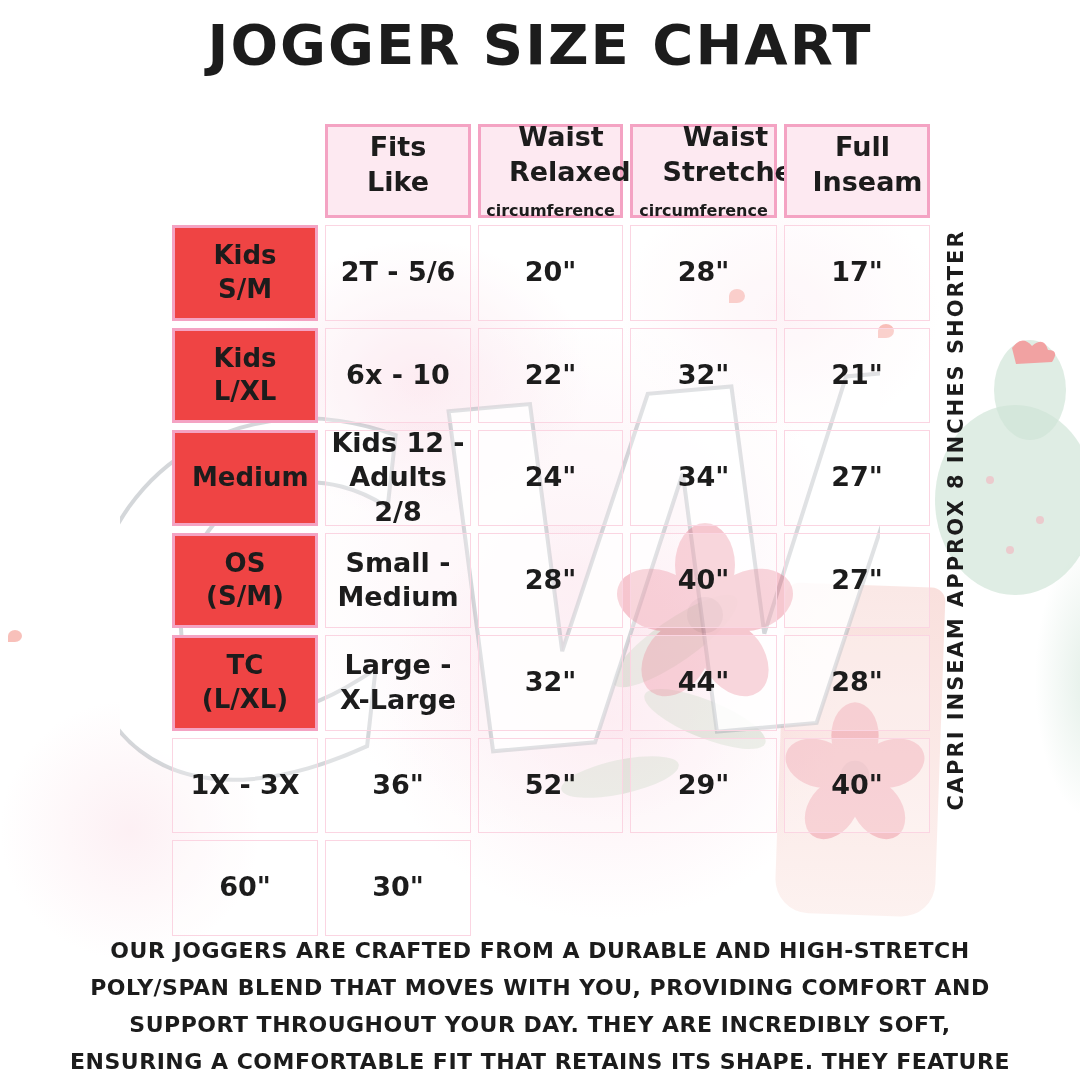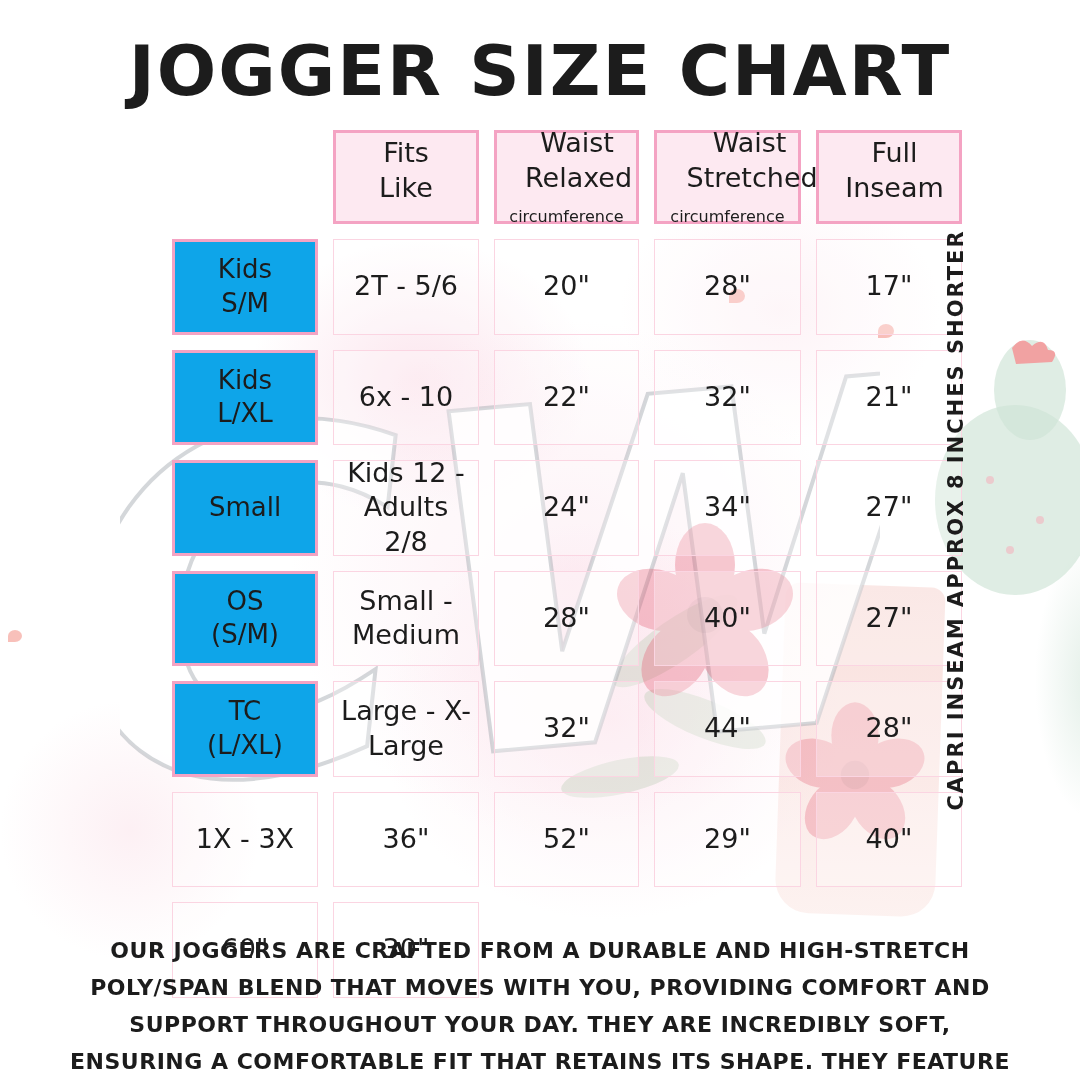--- a/index.html
+++ b/index.html
@@ -34,33 +34,33 @@
   .dot-1 { left:729px; top:289px; width:16px; height:14px; }
   .dot-2 { left:878px; top:324px; width:16px; height:14px; }
   .dot-3 { left:8px; top:630px; width:14px; height:12px; }
   .wm-cw { position:absolute; left:120px; top:230px; }
   .flower-svg { position:absolute; }
   .fl-1 { left:610px; top:520px; }
   .fl-2 { left:780px; top:700px; }
   .cactus-svg { position:absolute; left:930px; top:320px; }
 
   
-  .title { position:absolute; top:30px; left:0; width:1080px; text-align:center;
-    font-size:70px; font-weight:bold; letter-spacing:2px; z-index:4; }
-
-  
-  .size-table { position:absolute; left:172px; top:130px; z-index:3;
-    display:grid; gap:15px;
+  .title { position:absolute; top:12px; left:0; width:1080px; text-align:center;
+    font-size:56px; font-weight:bold; letter-spacing:2px; z-index:4; }
+
+  
+  .size-table { position:absolute; left:172px; top:124px; z-index:3;
+    display:grid; gap:7px;
     grid-template-columns:146px 146px 145px 147px 146px;
-    grid-template-rows:94px repeat(7, 95.5px); }
+    grid-template-rows:94px repeat(7, 95.5px);font-weight:bold; }
   .cell { display:flex; flex-direction:column; align-items:center; justify-content:center;
     text-align:center; font-size:27px; line-height:1.28; }
   .corner { border:none; background:transparent; }
   .hcell { background:#fde9f1; border:3px solid #f4a3c3; }
-  .rcell { background:#0ea5e9; border:3px solid #f4a3c3; font-size:26px; }
+  .rcell { background:#ef4444; border:3px solid #f4a3c3; font-size:26px; }
   .dcell { background:rgba(255,255,255,0.28); border:1.5px solid #fbd5e2; }
   .hlabel { display:inline-block; }
   .size-table > .cell:nth-child(2) .hlabel { width:96px; }
   .size-table > .cell:nth-child(3) .hlabel { width:104px;margin-left:21px; }
   .size-table > .cell:nth-child(4) .hlabel { width:126px;margin-left:44px; }
   .size-table > .cell:nth-child(5) .hlabel { width:100px;margin-left:11px; }
   .hsub { font-size:16px; margin-top:12px; }
   .rcell span { display:inline-block; max-width:106px; }
   .dcell span { display:inline-block; max-width:136px; }
 
@@ -177,21 +177,21 @@
         <span>22"</span>
       </div>
     <div class="cell dcell">
         <span>32"</span>
       </div>
     <div class="cell dcell">
         <span>21"</span>
       </div>
 
     <div class="cell rcell">
-        <span>Small</span>
+        <span>Medium</span>
       </div>
     <div class="cell dcell">
         <span>Kids 12 - Adults 2/8</span>
       </div>
     <div class="cell dcell">
         <span>24"</span>
       </div>
     <div class="cell dcell">
         <span>34"</span>
       </div>

